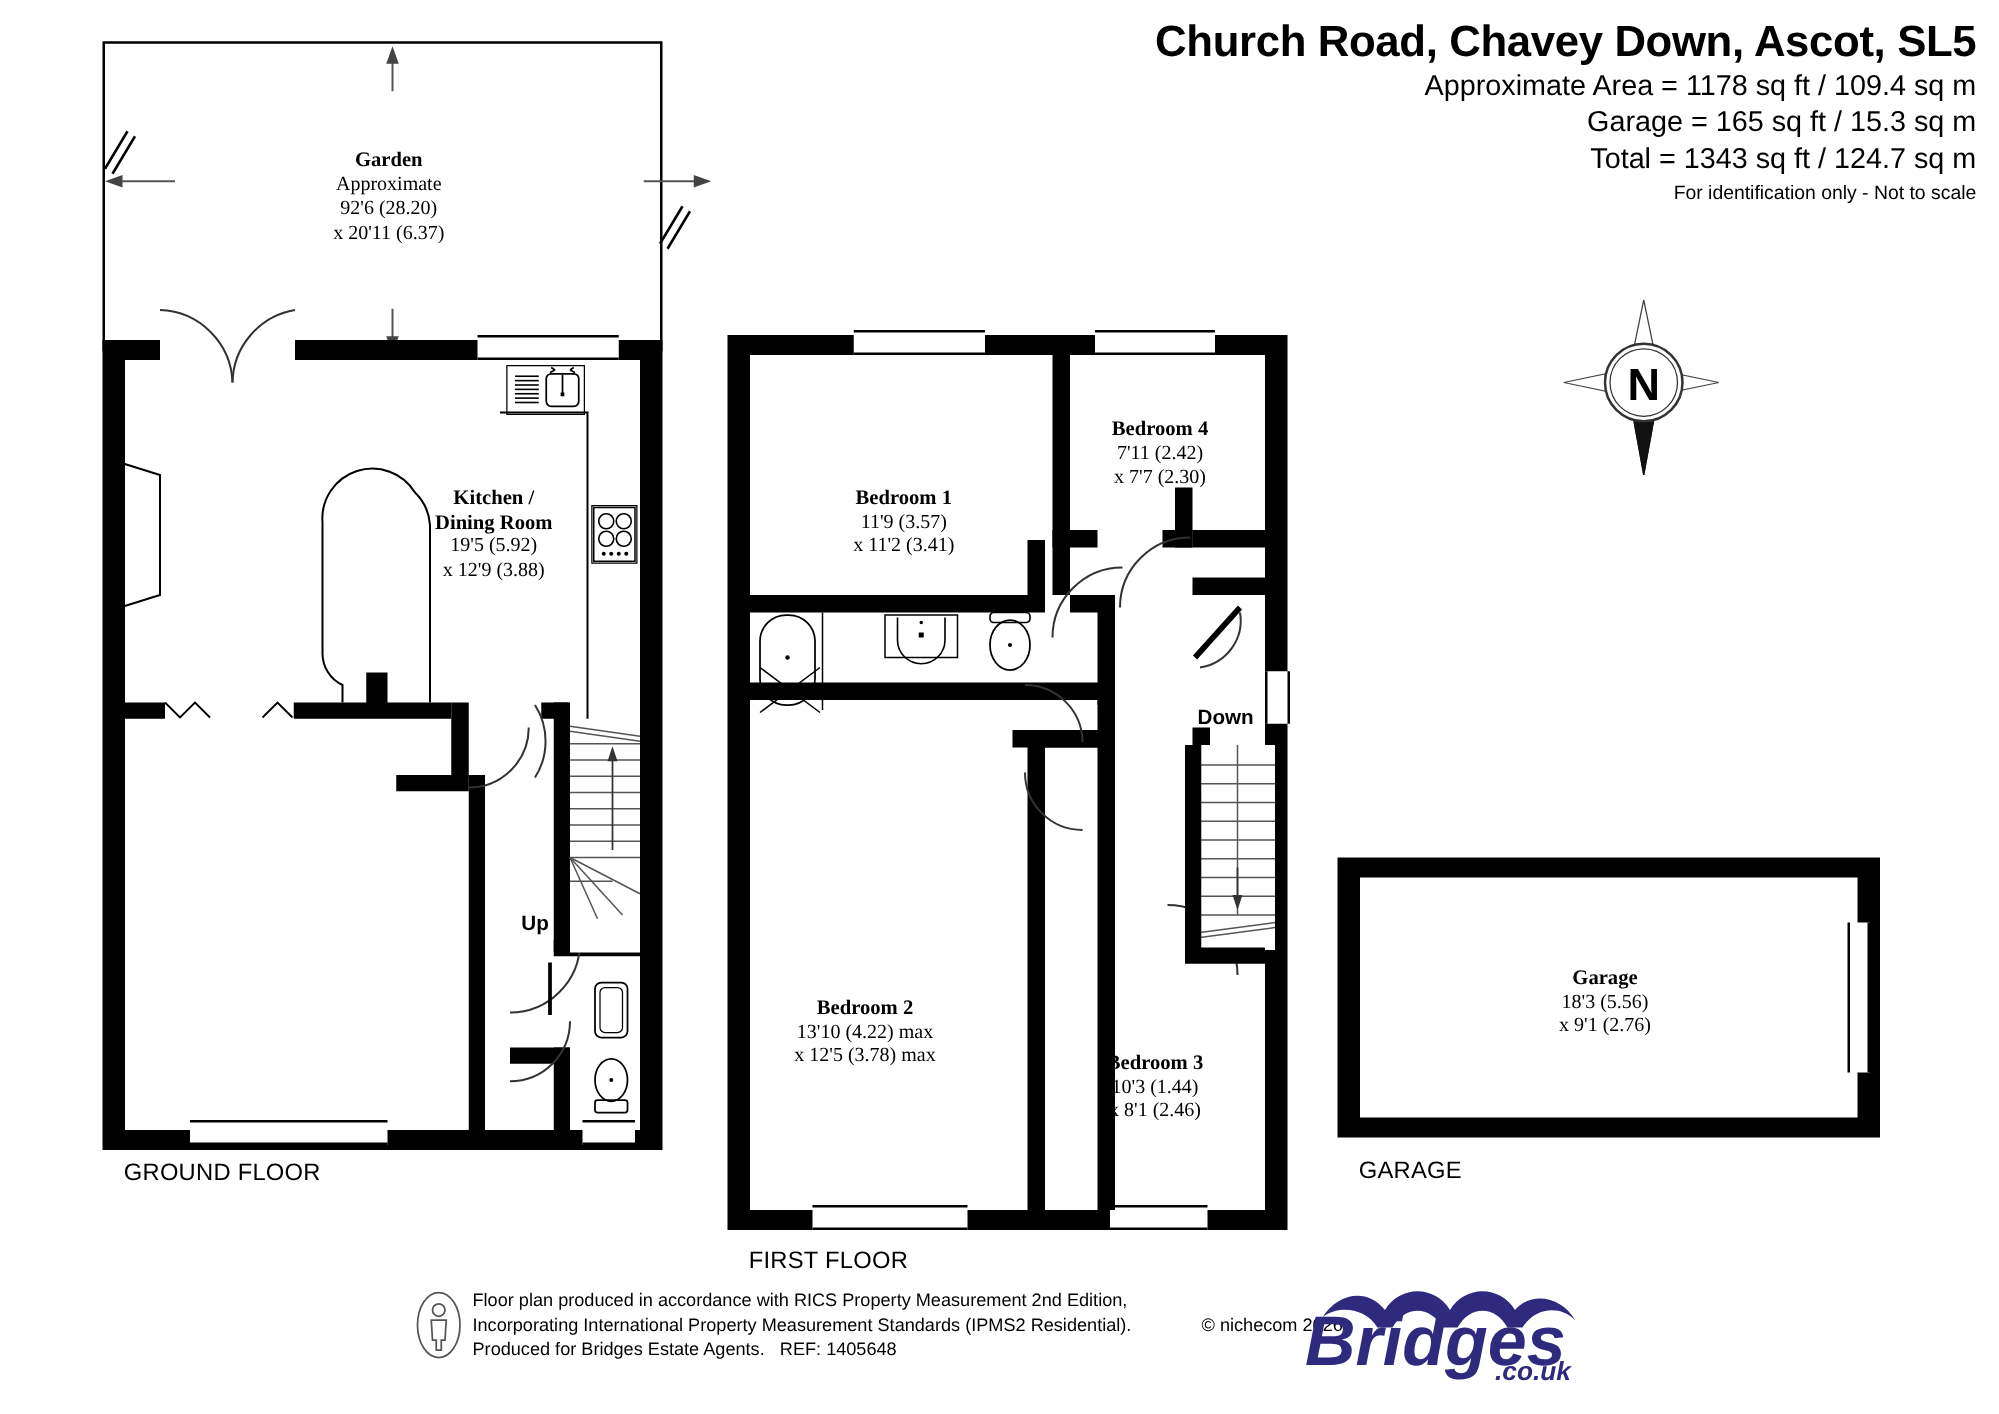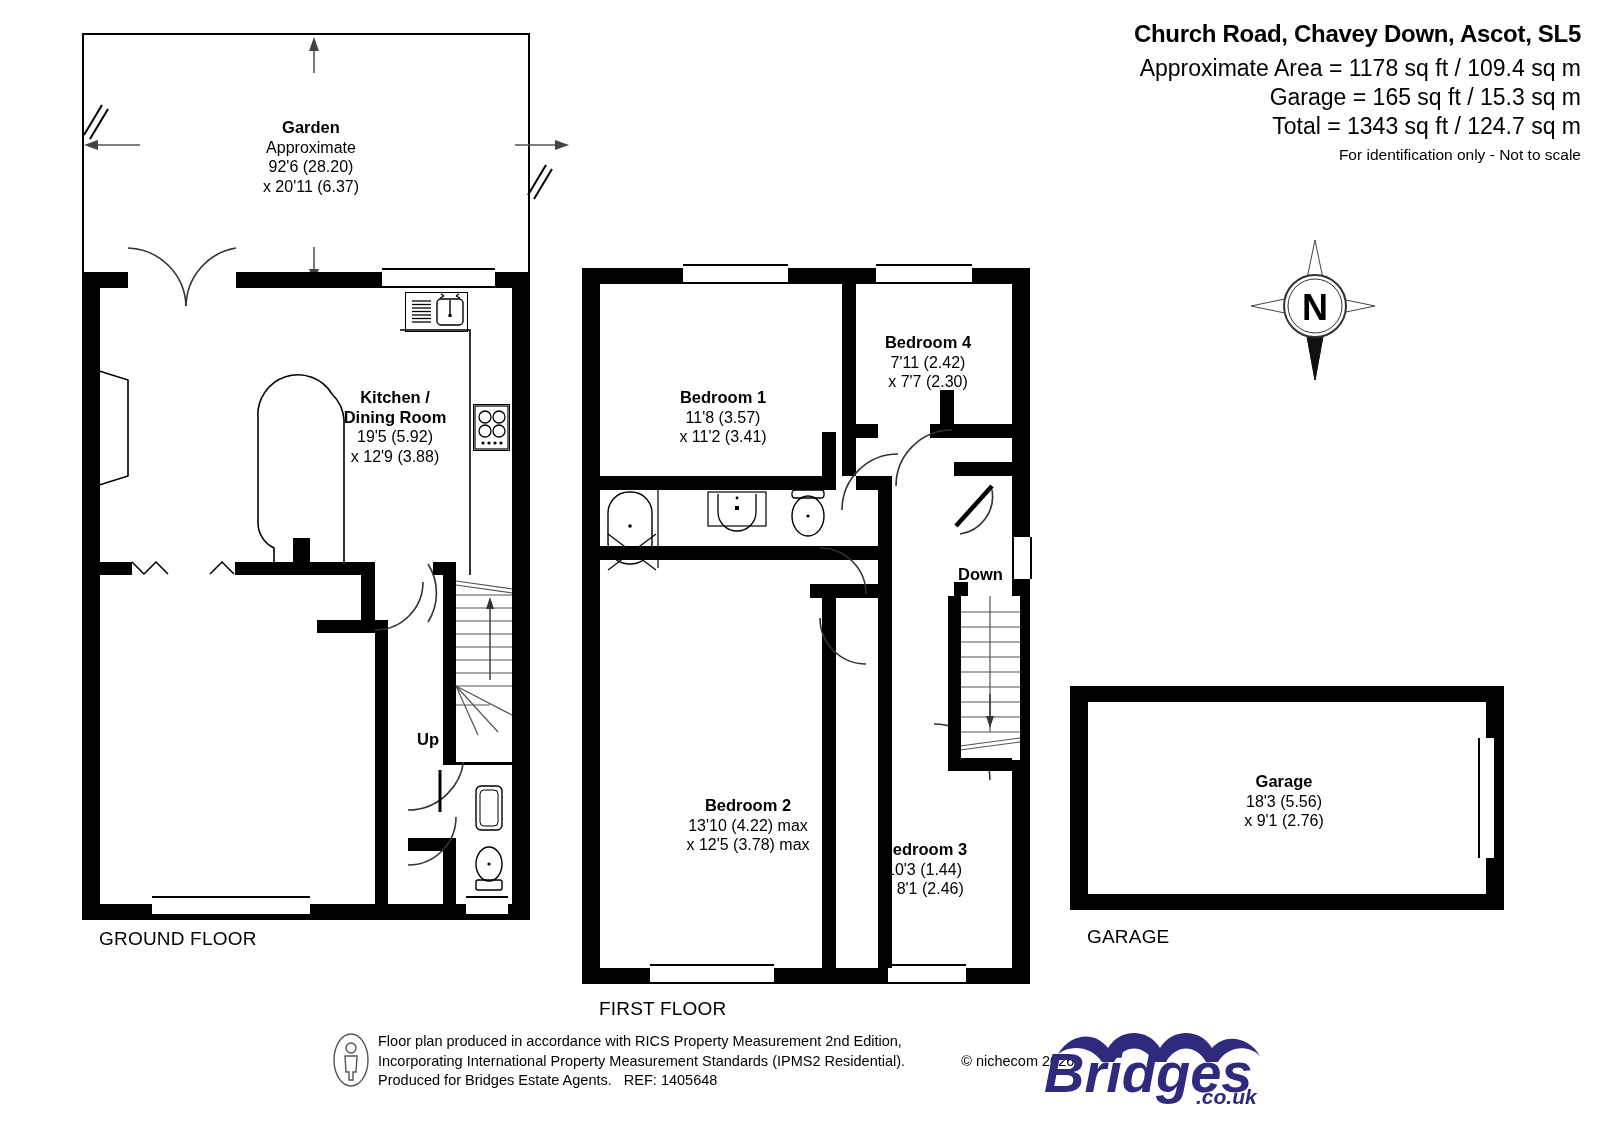--- a/index.html
+++ b/index.html
@@ -11,35 +11,35 @@
     position: relative;
     overflow: hidden;
     font-family: "Liberation Sans", sans-serif;
     color: #000000;
   }
   .stage { position: absolute; left: 0; top: 0; width: 1599px; height: 1131px; }
 
   
   #header { position: absolute; right: 18px; top: 14px; text-align: right; }
   #title {
-    font-size: 24px; font-weight: bold; letter-spacing: -0.3px;
+    font-size: 35px; font-weight: bold; letter-spacing: -0.3px;
     line-height: 40px; white-space: nowrap;
   }
   .areaLine { font-size: 23px; line-height: 29px; white-space: nowrap; }
   #identonly { font-size: 15.5px; line-height: 22px; margin-top: 3px; white-space: nowrap; }
 
   
   .floorCaption {
     position: absolute; font-size: 19px; font-weight: normal; letter-spacing: .2px;
     white-space: nowrap;
     margin-left: 19px;
   }
 
   
-  .roomLabel { position: absolute; text-align: center; white-space: nowrap; }
+  .roomLabel { position: absolute; text-align: center; white-space: nowrap; font-family: Liberation Serif, serif; }
   .roomLabel .nm { font-size: 16.5px; font-weight: bold; line-height: 19.5px; }
   .roomLabel .dim { font-size: 16px; line-height: 19.5px; }
   .stairLabel {
     position: absolute; font-size: 16.5px; font-weight: bold; white-space: nowrap;
   }
 
   
   .wall { position: absolute; background: #000; }
   .room { position: absolute; background: #fff; }
   .thinbox { position: absolute; border: 2px solid #000; background: #fff; box-sizing: border-box; }
@@ -336,31 +336,31 @@
     </g>
     <line x1="30" y1="98" x2="30" y2="124" stroke="#333" stroke-width="1.4"></line>
     <polygon points="30,132 26,120 34,120" fill="#333"></polygon>
   </svg>
   <div class="wall" style="left:948px; top:596px; width:13px; height:164px;"></div>
   <div class="wall" style="left:948px; top:758px; width:64px; height:13px;"></div>
   <div class="stairLabel" style="left:958px; top:565px;">Down</div>
 
   <div class="roomLabel" style="left:635px; top:388px; width:176px;">
     <div class="nm">Bedroom 1</div>
-    <div class="dim">11'8 (3.57)</div>
+    <div class="dim">11'9 (3.57)</div>
     <div class="dim">x 11'2 (3.41)</div>
   </div>
 
   <div class="roomLabel" style="left:848px; top:333px; width:160px;">
     <div class="nm">Bedroom 4</div>
     <div class="dim">7'11 (2.42)</div>
     <div class="dim">x 7'7 (2.30)</div>
   </div>
 
-  <div class="roomLabel" style="left:648px; top:796px; width:200px;text-align:center;">
+  <div class="roomLabel" style="left:592px; top:796px; width:200px;text-align:center;">
     <div class="nm">Bedroom 2</div>
     <div class="dim">13'10 (4.22) max</div>
     <div class="dim">x 12'5 (3.78) max</div>
   </div>
 
   <div class="roomLabel" style="left:845px; top:840px; width:158px;">
     <div class="nm">Bedroom 3</div>
     <div class="dim">10'3 (1.44)</div>
     <div class="dim">x 8'1 (2.46)</div>
   </div>

